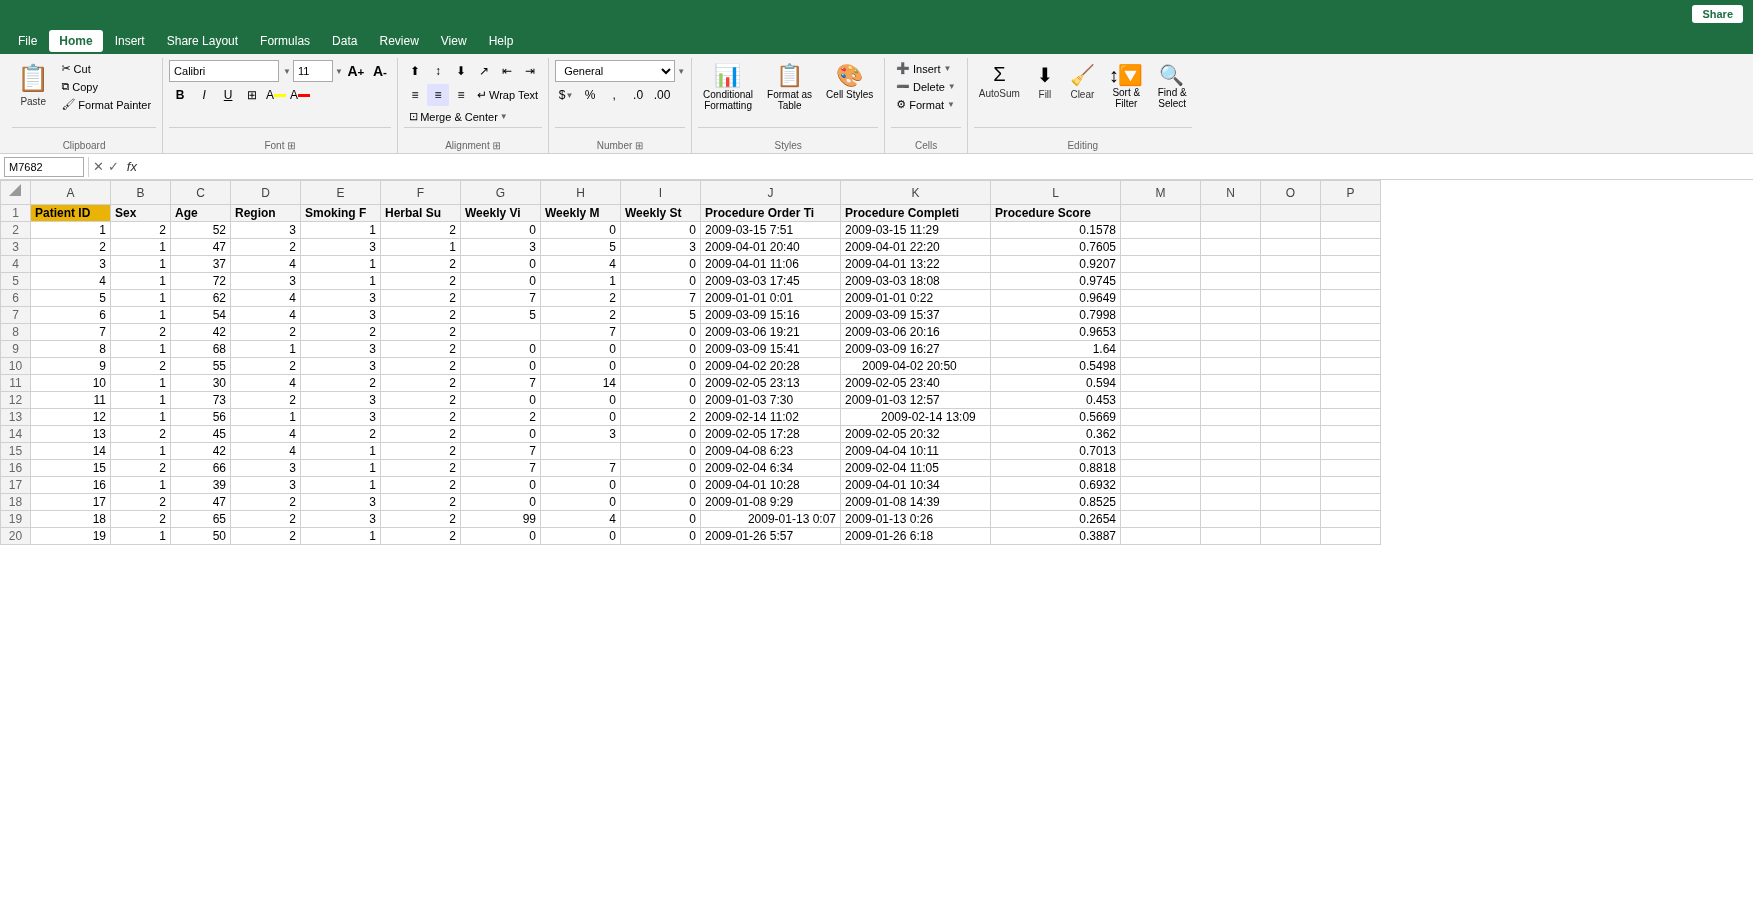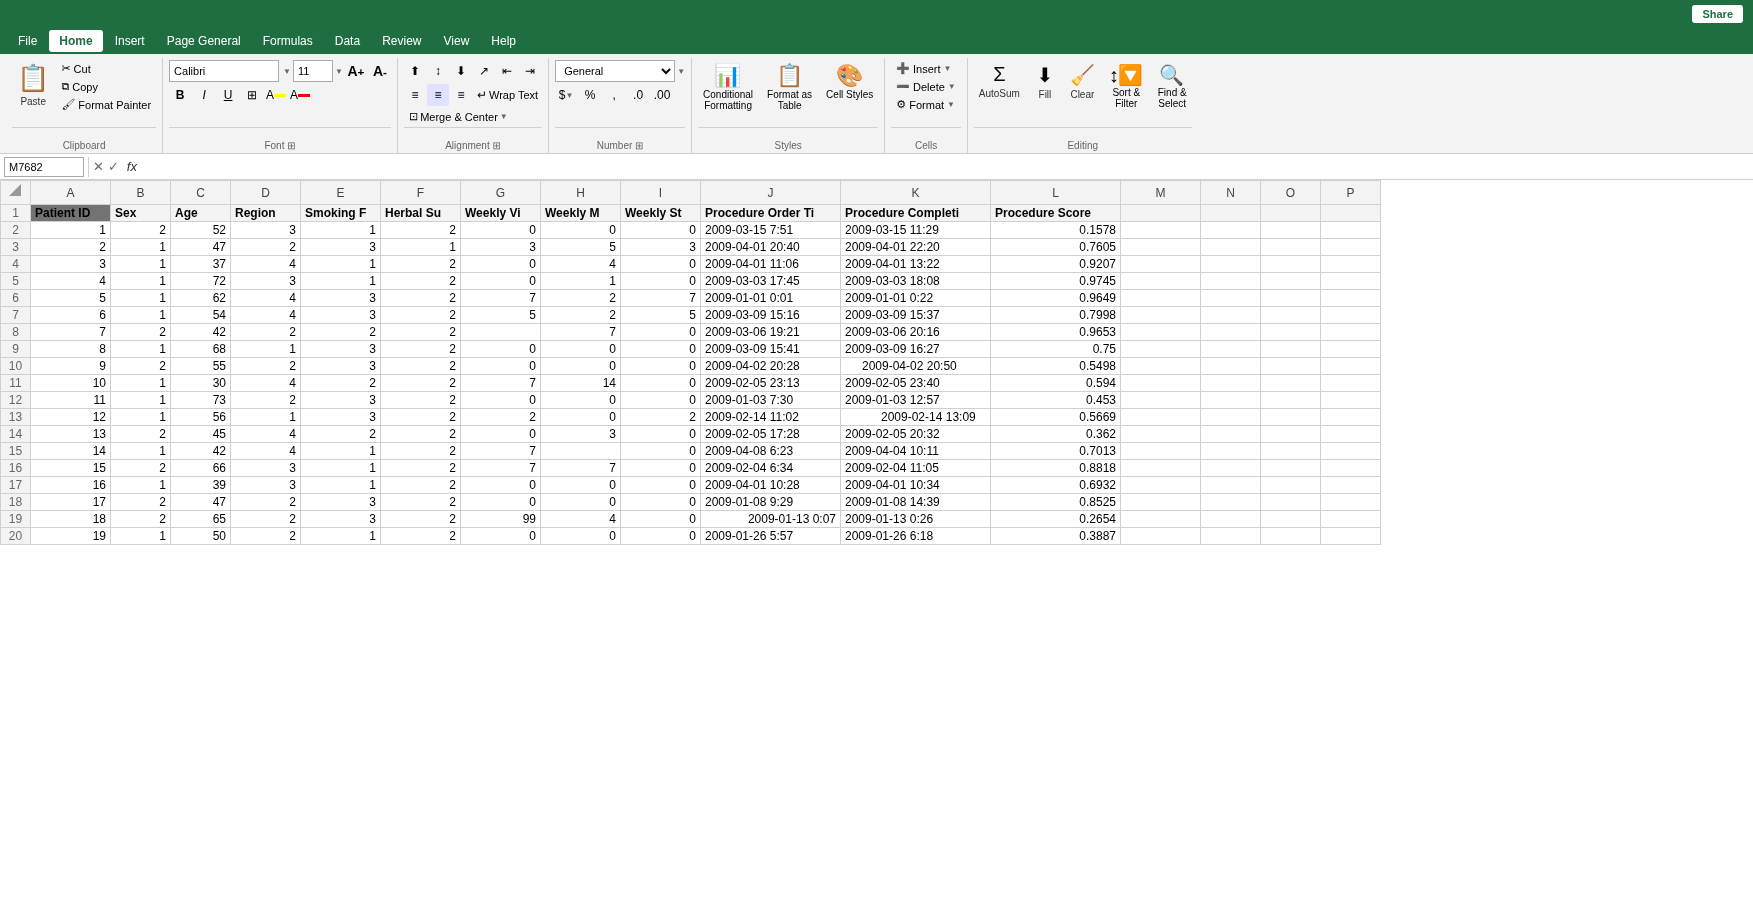--- a/index.html
+++ b/index.html
@@ -320,21 +320,21 @@
 <body>
 
 <div class="title-bar">
   <button class="share-btn">Share</button>
 </div>
 
 <div class="menu-bar">
   <div class="menu-item">File</div>
   <div class="menu-item active">Home</div>
   <div class="menu-item">Insert</div>
-  <div class="menu-item">Page General</div>
+  <div class="menu-item">Share Layout</div>
   <div class="menu-item">Formulas</div>
   <div class="menu-item">Data</div>
   <div class="menu-item">Review</div>
   <div class="menu-item">View</div>
   <div class="menu-item">Help</div>
 </div>
 
 <div class="ribbon">
 
   <div class="ribbon-group">
@@ -545,21 +545,21 @@
         <th class="col-header" style="width:80px;">M</th>
         <th class="col-header" style="width:60px;">N</th>
         <th class="col-header" style="width:60px;">O</th>
         <th class="col-header" style="width:60px;">P</th>
       </tr>
     </thead>
     <tbody id="grid-body">
 
     <tr>
           <td class="row-header row-header-col">1</td>
-          <td class="header-cell" style="font-weight: 600; background-color: #737373; text-align: left;">Patient ID</td>
+          <td class="header-cell" style="font-weight: 600; background-color: #eab308; text-align: left;">Patient ID</td>
           <td class="header-cell" style="font-weight: 600; background-color: rgb(243, 243, 243); text-align: left;">Sex</td>
           <td class="header-cell" style="font-weight: 600; background-color: rgb(243, 243, 243); text-align: left;">Age</td>
           <td class="header-cell" style="font-weight: 600; background-color: rgb(243, 243, 243); text-align: left;">Region</td>
           <td class="header-cell" style="font-weight: 600; background-color: rgb(243, 243, 243); text-align: left;">Smoking F</td>
           <td class="header-cell" style="font-weight: 600; background-color: rgb(243, 243, 243); text-align: left;">Herbal Su</td>
           <td class="header-cell" style="font-weight: 600; background-color: rgb(243, 243, 243); text-align: left;">Weekly Vi</td>
           <td class="header-cell" style="font-weight: 600; background-color: rgb(243, 243, 243); text-align: left;">Weekly M</td>
           <td class="header-cell" style="font-weight: 600; background-color: rgb(243, 243, 243); text-align: left;">Weekly St</td>
           <td class="header-cell" style="font-weight: 600; background-color: rgb(243, 243, 243); text-align: left;">Procedure Order Ti</td>
           <td class="header-cell" style="font-weight: 600; background-color: rgb(243, 243, 243); text-align: left;">Procedure Completi</td>
@@ -708,21 +708,21 @@
           <td class="data-cell">1</td>
           <td class="data-cell">68</td>
           <td class="data-cell">1</td>
           <td class="data-cell">3</td>
           <td class="data-cell">2</td>
           <td class="data-cell">0</td>
           <td class="data-cell">0</td>
           <td class="data-cell">0</td>
           <td class="data-cell" style="text-align: left;">2009-03-09 15:41</td>
           <td class="data-cell" style="text-align: left;">2009-03-09 16:27</td>
-          <td class="data-cell">0.75</td>
+          <td class="data-cell">1.64</td>
           <td class="data-cell" style="text-align: left;"></td>
           <td class="data-cell" style="text-align: left;"></td>
           <td class="data-cell" style="text-align: left;"></td>
           <td class="data-cell" style="text-align: left;"></td>
         </tr>
         <tr>
           <td class="row-header row-header-col">10</td>
           <td class="data-cell">9</td>
           <td class="data-cell">2</td>
           <td class="data-cell">55</td>

